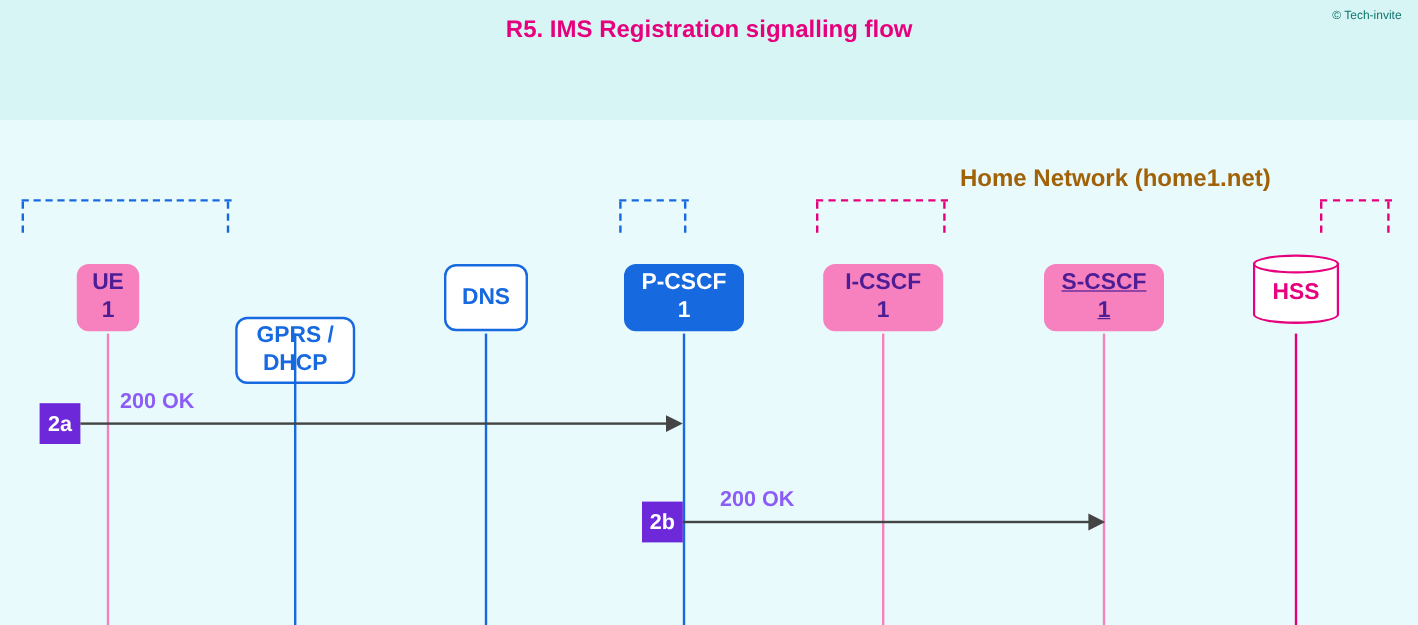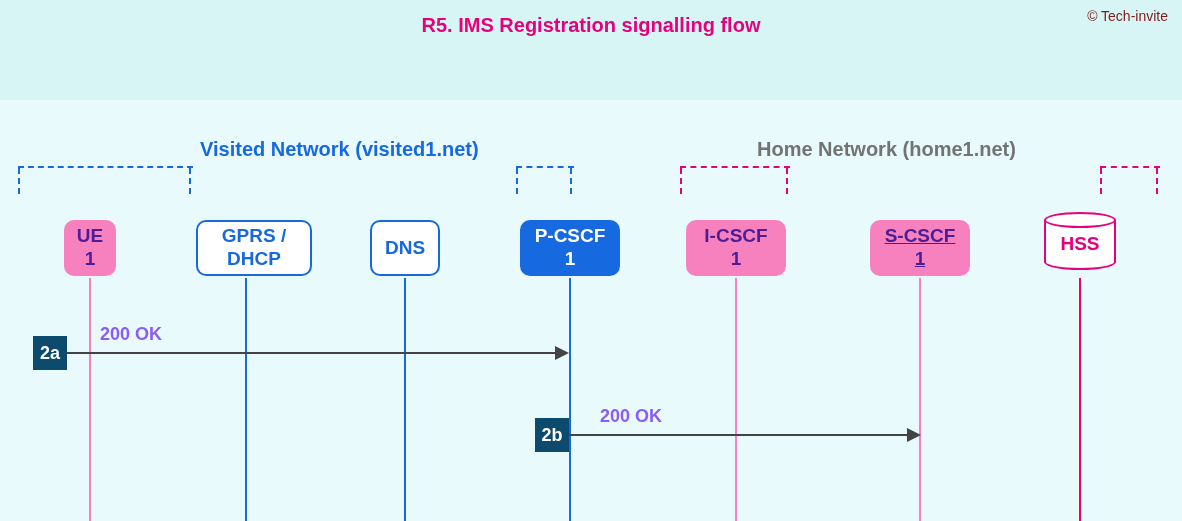--- a/index.html
+++ b/index.html
@@ -26,37 +26,37 @@
     margin-bottom: 8px;
   }
   .subtitle {
     color: #888888;
     font-size: 20px;
   }
   .copyright {
     position: absolute;
     top: 8px;
     right: 14px;
-    color: #7f1d1d;
-    font-size: 14px;
+    color: #0f766e;
+    font-size: 10px;
   }
   .diagram {
     background: #e8fafc;
     width: 100%;
     height: 421px;
     position: relative;
   }
   .network-label {
     position: absolute;
     font-size: 20px;
     font-weight: bold;
     top: 38px;
   }
   .visited-label { color: #1769e0; left: 200px; }
-  .home-label { color: #737373; left: 757px; }
+  .home-label { color: #a16207; left: 800px; }
 
   .bracket {
     position: absolute;
     top: 66px;
     height: 26px;
     border-top: 2px dashed;
   }
   .bracket::before, .bracket::after {
     content: "";
     position: absolute;
@@ -120,21 +120,21 @@
     top: 178px;
     width: 2px;
     height: 243px;
   }
   .ll-pink { background:#f781be; }
   .ll-blue { background:#1769e0; }
   .ll-magenta { background:#e6007e; }
 
   .step-badge {
     position:absolute;
-    background:#0c4a6e;
+    background:#6d28d9;
     color:#ffffff;
     font-weight:bold;
     font-size:18px;
     width:34px; height:34px;
     display:flex; align-items:center; justify-content:center;
   }
   .arrow-line {
     position:absolute;
     height:2px;
     background:#444444;
@@ -156,31 +156,30 @@
 </head>
 <body>
 
 <div class="header">
   <div class="title">R5. IMS Registration signalling flow</div>
   <div class="copyright">© Tech-invite</div>
 </div>
 
 <div class="diagram">
 
-  <div class="network-label visited-label">Visited Network (visited1.net)</div>
   <div class="network-label home-label">Home Network (home1.net)</div>
 
   <div class="bracket visited-bracket" style="left:18px; width:175px;"></div>
   <div class="bracket visited-bracket" style="left:516px; width:58px;"></div>
   <div class="bracket home-bracket" style="left:680px; width:110px;"></div>
   <div class="bracket home-bracket" style="left:1100px; width:60px;"></div>
 
   <div class="node node-pink-fill" style="left:64px; width:52px; height:56px;">UE
 1</div>
-  <div class="node node-blue-outline" style="left:196px; width:116px; height:56px;">GPRS /
+  <div class="node node-blue-outline" style="left:196px; width:100px; height:56px;margin-top:44px;">GPRS /
 DHCP</div>
   <div class="node node-blue-outline" style="left:370px; width:70px; height:56px;">DNS</div>
   <div class="node node-blue-fill" style="left:520px; width:100px; height:56px;">P-CSCF
 1</div>
   <div class="node node-pink-fill" style="left:686px; width:100px; height:56px;">I-CSCF
 1</div>
   <div class="node node-pink-fill" style="left:870px; width:100px; height:56px;text-decoration:underline;">S-CSCF
 1</div>
 
   <div class="cyl-wrap" style="left:1044px;">

